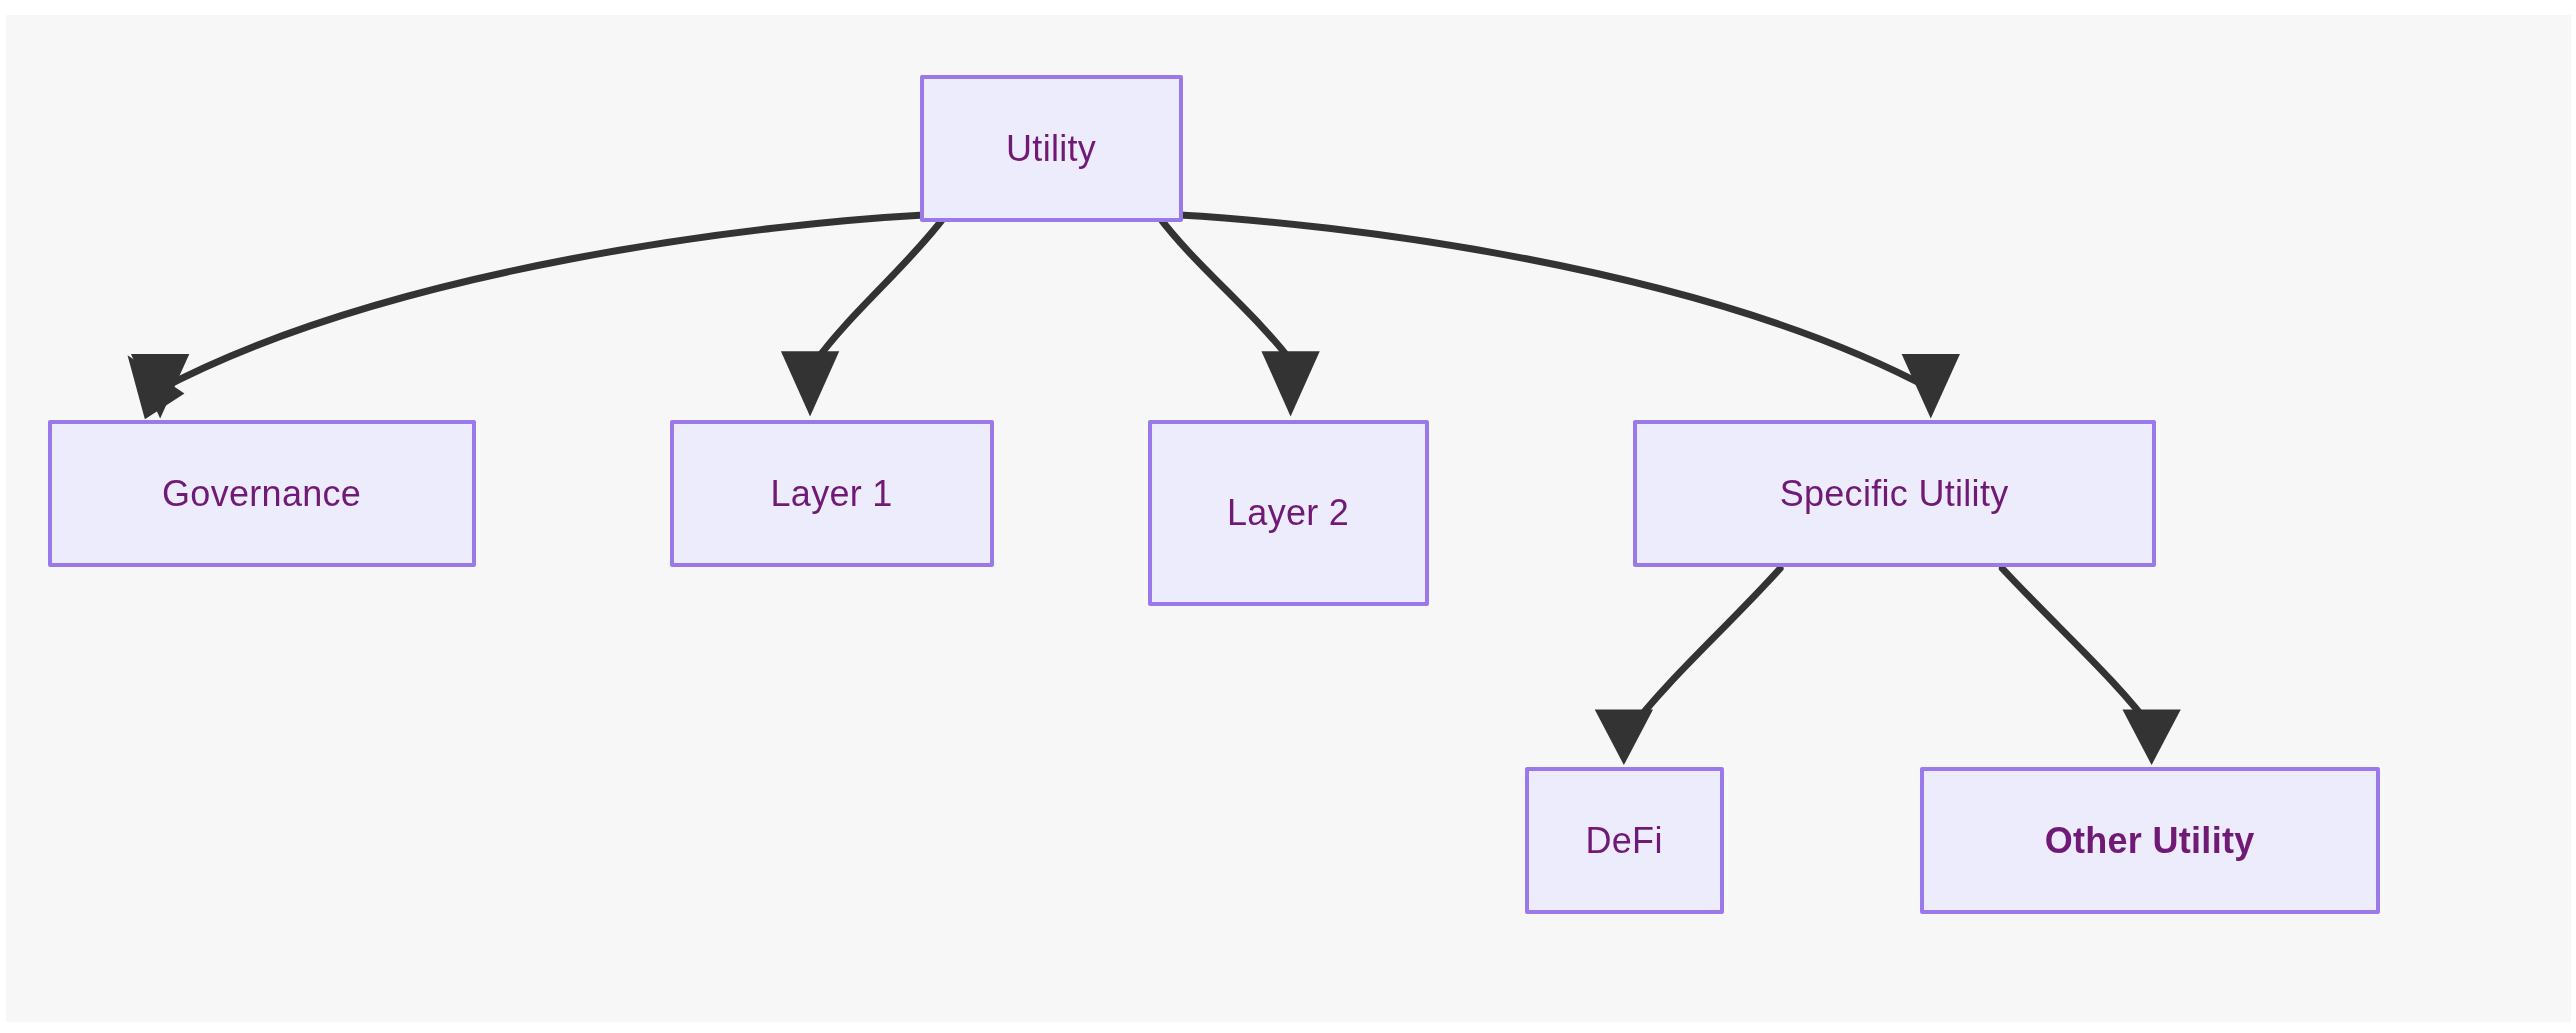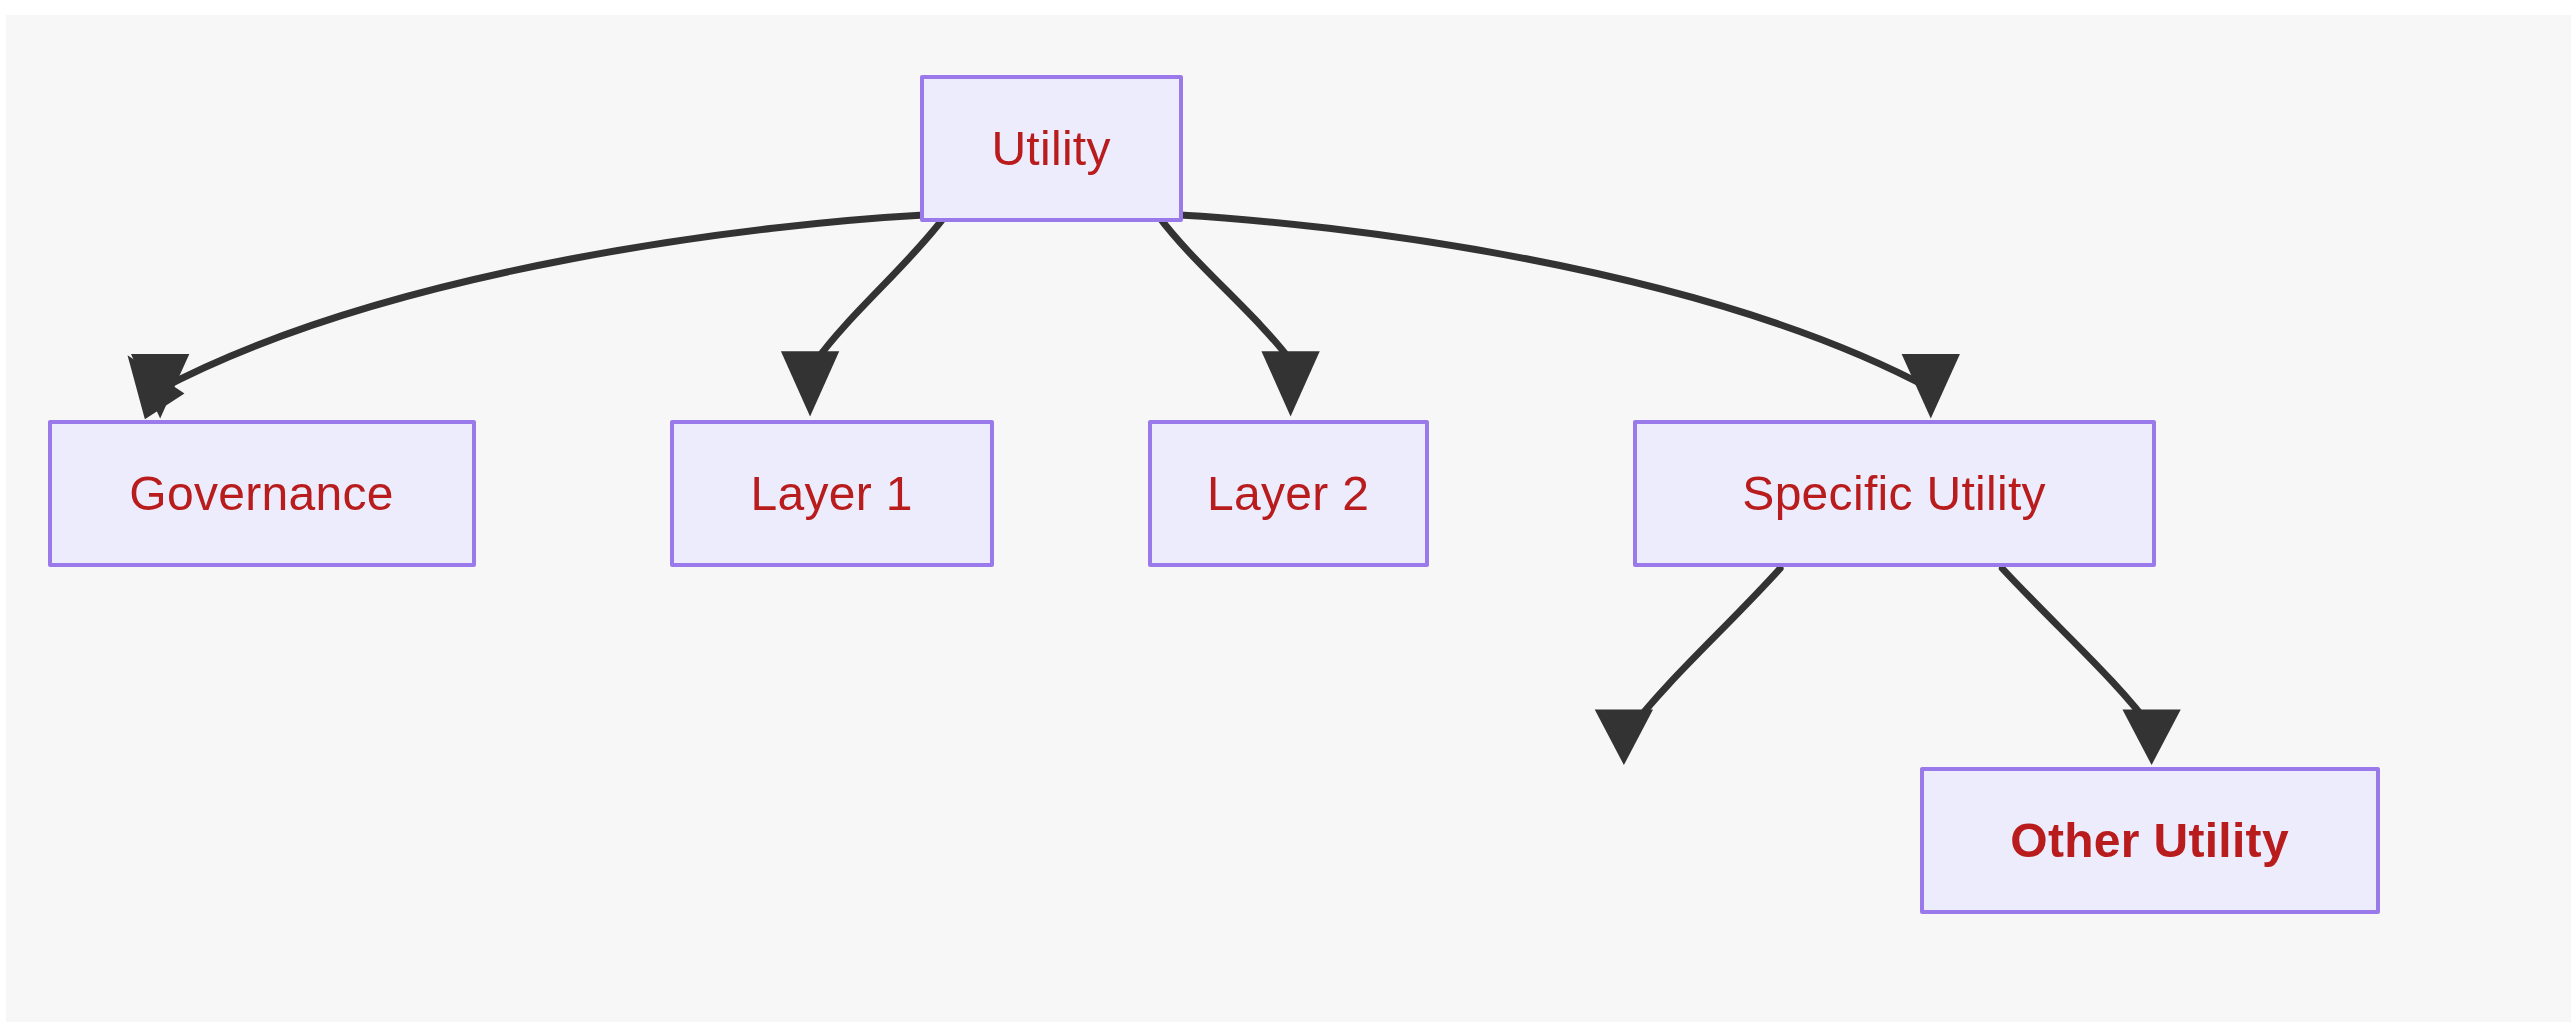--- a/index.html
+++ b/index.html
@@ -43,23 +43,23 @@
     position: absolute;
     box-sizing: border-box;
     background: #ececfd;
     border: 4.2px solid #9a7aea;
     border-radius: 2.1px;
     display: flex;
     align-items: center;
     justify-content: center;
   }
   .node-label {
-    color: #b91c1c;
+    color: #701a75;
     font-family: "Liberation Sans", sans-serif;
-    font-size: 48px;
+    font-size: 36px;
     line-height: 1;
     letter-spacing: 0.3px;
     white-space: nowrap;
   }
 </style>
 </head>
 <body>
 
 <div id="diagram-canvas">
 
@@ -103,27 +103,30 @@
   </div>
 
   <div class="node-box" style="left:42px; top:405px; width:428px; height:147px;justify-content:center;">
     <span class="node-label">Governance</span>
   </div>
 
   <div class="node-box" style="left:664px; top:405px; width:324px; height:147px;">
     <span class="node-label">Layer 1</span>
   </div>
 
-  <div class="node-box" style="left:1142px; top:405px; width:281px; height:147px;">
+  <div class="node-box" style="left:1142px; top:405px; width:281px; height:186px;">
     <span class="node-label">Layer 2</span>
   </div>
 
   <div class="node-box" style="left:1619px; top:405px; width:523px; height:147px;margin-left:8px;">
     <span class="node-label">Specific Utility</span>
   </div>
 
+  <div class="node-box" style="left:1519px; top:752px; width:199px; height:147px;">
+    <span class="node-label">DeFi</span>
+  </div>
 
   <div class="node-box" style="left:1914px; top:752px; width:460px; height:147px;font-weight:bold;">
     <span class="node-label">Other Utility</span>
   </div>
 
 </div>
 
 
 </body></html>

